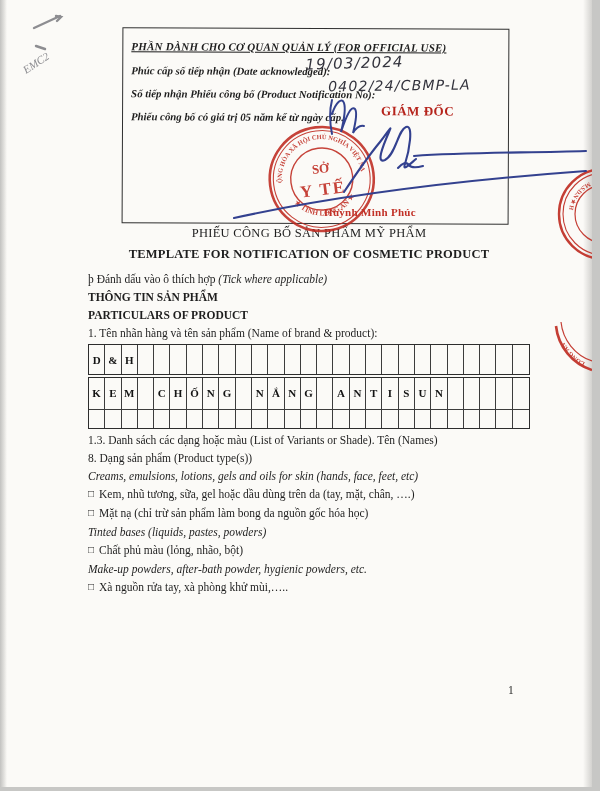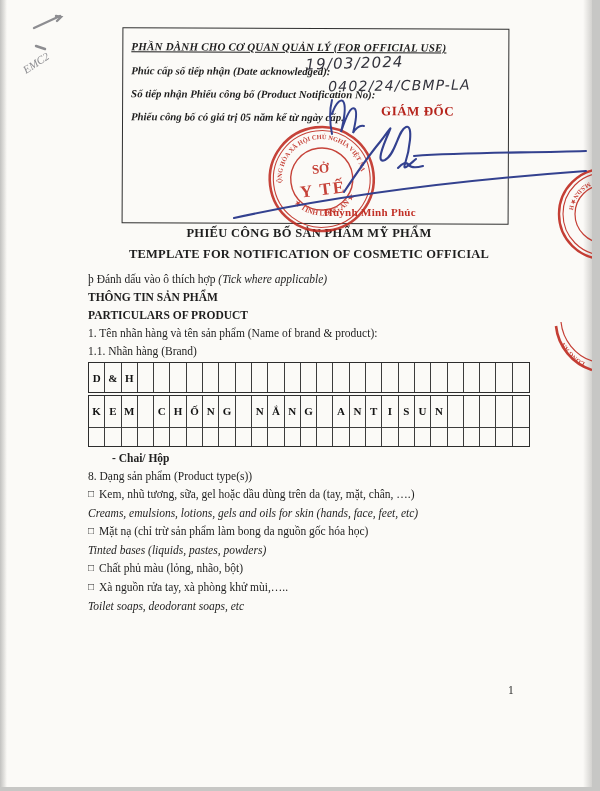--- a/index.html
+++ b/index.html
@@ -26,21 +26,21 @@
     font-size:11px;font-weight:bold;color:var(--name_red);letter-spacing:.3px;z-index:6;}
 
   .stampsvg{position:absolute;left:252px;top:116px;width:140px;height:130px;z-index:4;
     opacity:.88;transform:rotate(-7deg);}
   .sig{position:absolute;left:228px;top:92px;width:362px;height:134px;z-index:7;pointer-events:none;}
   .initial{position:absolute;left:318px;top:92px;width:50px;height:50px;z-index:7;}
   .pencil{position:absolute;left:12px;top:6px;width:160px;height:90px;}
 
   
   .content{position:absolute;left:88px;top:222px;width:442px;color:#1e1e1e;}
-  .t-vi{text-align:center;font-weight:bold;font-size:12.5px;margin:4px 0 6px;letter-spacing:.3px;}
+  .t-vi{text-align:center;font-weight:normal;font-size:12.5px;margin:4px 0 6px;letter-spacing:.3px;}
   .t-en{text-align:center;font-weight:bold;font-size:12.5px;margin:0 0 8px;letter-spacing:.2px;}
   .line{font-size:11.5px;line-height:18px;}
   .b{font-weight:bold;}
   .i{font-style:italic;}
   .indent{padding-left:24px;}
   .opt .box{display:inline-block;margin-right:5px;font-size:10px;transform:translateY(-1px);}
 
   .grid{display:grid;border:1.3px solid #2d2d2d;margin:2px 0 2px;background:#fbfaf7;}
   .grid.brand{height:29px;}
   .grid.pname{height:50px;}
@@ -126,33 +126,32 @@
         <path d="M9,14 A46,46 0 0 0 40,53" stroke-width="1.2"></path>
       </g>
       <path id="edgeArc2" d="M36,56 A49,49 0 0 1 7,17" fill="none"></path>
       <text font-size="6.4" font-weight="bold" fill="var(--stamp_red)">
         <textPath href="#edgeArc2" startOffset="35%" text-anchor="middle">LONG AN</textPath>
       </text>
     </svg>
 
     <div class="content">
       <div class="t-vi">PHIẾU CÔNG BỐ SẢN PHẨM MỸ PHẨM</div>
-      <div class="t-en">TEMPLATE FOR NOTIFICATION OF COSMETIC OFFICIAL</div>
+      <div class="t-en">TEMPLATE FOR NOTIFICATION OF COSMETIC PRODUCT</div>
 
       <div class="line">
         <span>þ</span>
         <span>Đánh dấu vào ô thích hợp</span>
         <span class="i">(Tick where applicable)</span>
       </div>
 
       <div class="line b">THÔNG TIN SẢN PHẨM</div>
       <div class="line b">PARTICULARS OF PRODUCT</div>
 
       <div class="line">1. Tên nhãn hàng và tên sản phẩm (Name of brand &amp; product):</div>
-      <div class="line">1.1. Nhãn hàng (Brand)</div>
 
       <div class="grid brand" style="grid-template-columns: repeat(27, 1fr);">
           <div class="gcell" style="border-right: 1px solid rgb(60, 60, 60); border-top: none;">D</div>
           <div class="gcell" style="border-right: 1px solid rgb(60, 60, 60); border-top: none;">&amp;</div>
           <div class="gcell" style="border-right: 1px solid rgb(60, 60, 60); border-top: none;">H</div>
           <div class="gcell" style="border-right: 1px solid rgb(60, 60, 60); border-top: none;"></div>
           <div class="gcell" style="border-right: 1px solid rgb(60, 60, 60); border-top: none;"></div>
           <div class="gcell" style="border-right: 1px solid rgb(60, 60, 60); border-top: none;"></div>
           <div class="gcell" style="border-right: 1px solid rgb(60, 60, 60); border-top: none;"></div>
           <div class="gcell" style="border-right: 1px solid rgb(60, 60, 60); border-top: none;"></div>
@@ -228,40 +227,40 @@
           <div class="gcell" style="border-right: 1px solid rgb(60, 60, 60); border-top: 1px solid rgb(60, 60, 60);"></div>
           <div class="gcell" style="border-right: 1px solid rgb(60, 60, 60); border-top: 1px solid rgb(60, 60, 60);"></div>
           <div class="gcell" style="border-right: 1px solid rgb(60, 60, 60); border-top: 1px solid rgb(60, 60, 60);"></div>
           <div class="gcell" style="border-right: 1px solid rgb(60, 60, 60); border-top: 1px solid rgb(60, 60, 60);"></div>
           <div class="gcell" style="border-right: 1px solid rgb(60, 60, 60); border-top: 1px solid rgb(60, 60, 60);"></div>
           <div class="gcell" style="border-right: 1px solid rgb(60, 60, 60); border-top: 1px solid rgb(60, 60, 60);"></div>
           <div class="gcell" style="border-right: 1px solid rgb(60, 60, 60); border-top: 1px solid rgb(60, 60, 60);"></div>
           <div class="gcell" style="border-right: none; border-top: 1px solid rgb(60, 60, 60);"></div>
         </div>
 
-      <div class="line b indent">- Chai/ Hộp</div>
+      <div class="line">1.3. Danh sách các dạng hoặc màu (List of Variants or Shade). Tên (Names)</div>
 
       <div class="line">8. Dạng sản phẩm (Product type(s))</div>
 
+      <div class="line i">Creams, emulsions, lotions, gels and oils for skin (hands, face, feet, etc)</div>
       <div class="line opt">
         <span class="box">□</span><span>Kem, nhũ tương, sữa, gel hoặc dầu dùng trên da (tay, mặt, chân, ….)</span>
       </div>
-      <div class="line i">Creams, emulsions, lotions, gels and oils for skin (hands, face, feet, etc)</div>
 
       <div class="line opt">
         <span class="box">□</span><span>Mặt nạ (chỉ trừ sản phẩm làm bong da nguồn gốc hóa học)</span>
       </div>
 
       <div class="line i">Tinted bases (liquids, pastes, powders)</div>
       <div class="line opt">
         <span class="box">□</span><span>Chất phủ màu (lỏng, nhão, bột)</span>
       </div>
 
+      <div class="line i">Make-up powders, after-bath powder, hygienic powders, etc.</div>
 
       <div class="line opt">
         <span class="box">□</span><span>Xà nguồn rửa tay, xà phòng khử mùi,…..</span>
       </div>
-      <div class="line i">Toilet soaps, deodorant soaps, etc</div>
     </div>
 
     <div class="pageno">1</div>
   </div>
 </div>
 
 </body></html>

